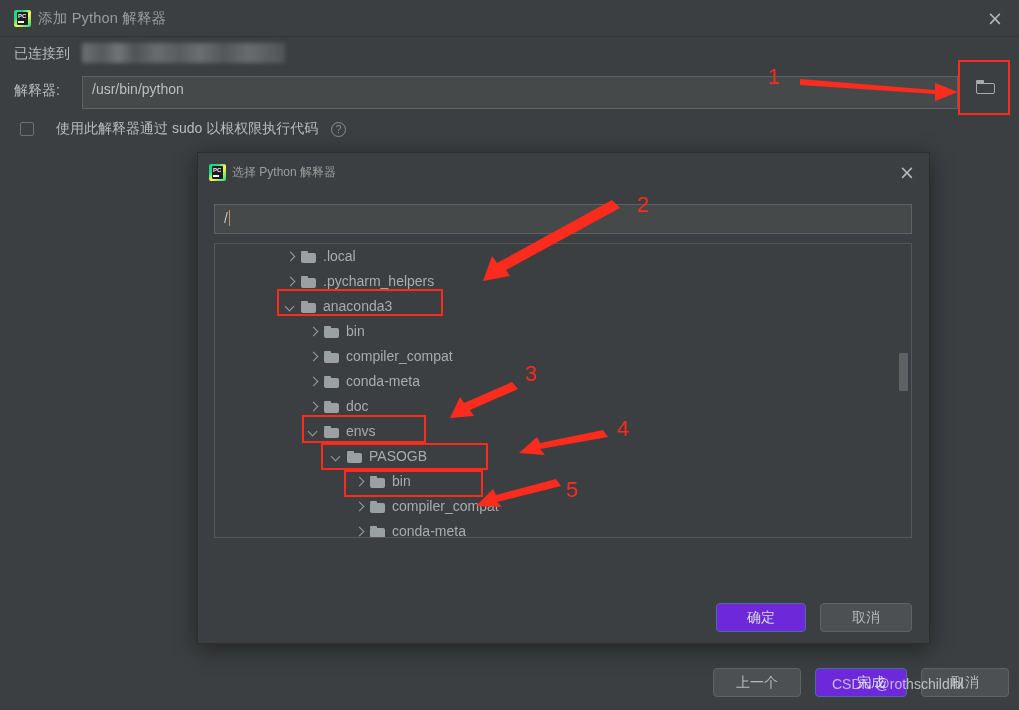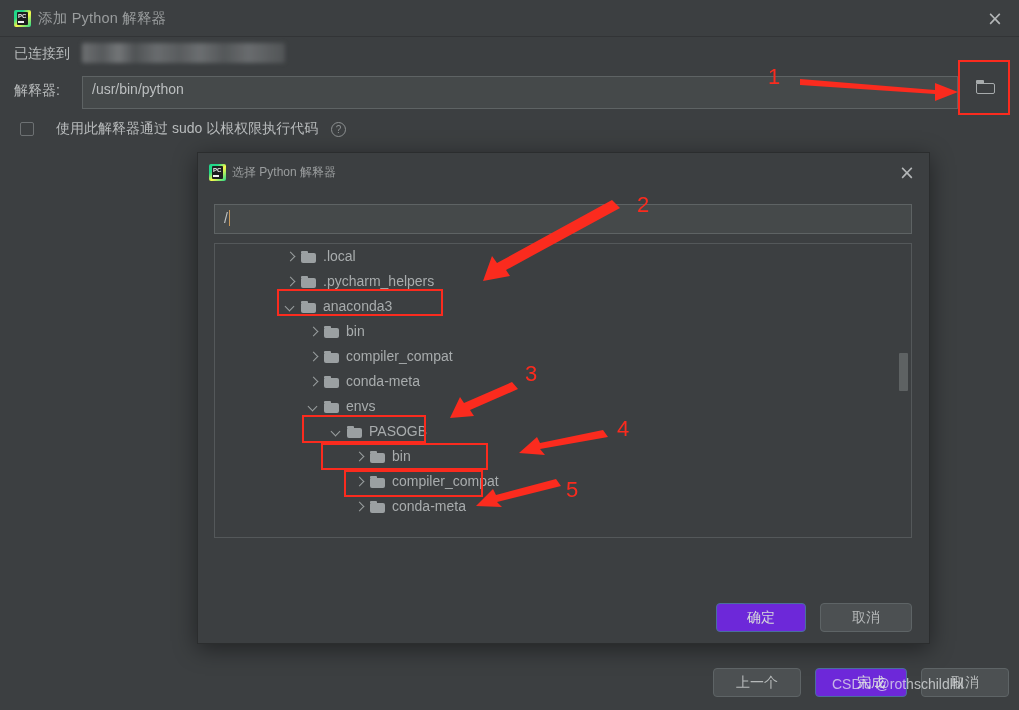--- a/index.html
+++ b/index.html
@@ -412,20 +412,28 @@
           </div>
           <div class="tree-row" style="padding-left: 91px;">
             <span class="arrow right"></span>
             <span class="folder-ico">
               <span class="f-tab"></span>
               <span class="f-body"></span>
             </span>
             <span class="tree-label">conda-meta</span>
           </div>
           <div class="tree-row" style="padding-left: 91px;">
+            <span class="arrow right"></span>
+            <span class="folder-ico">
+              <span class="f-tab"></span>
+              <span class="f-body"></span>
+            </span>
+            <span class="tree-label">doc</span>
+          </div>
+          <div class="tree-row" style="padding-left: 91px;">
             <span class="arrow down"></span>
             <span class="folder-ico">
               <span class="f-tab"></span>
               <span class="f-body"></span>
             </span>
             <span class="tree-label">envs</span>
           </div>
           <div class="tree-row" style="padding-left: 114px;">
             <span class="arrow down"></span>
             <span class="folder-ico">

